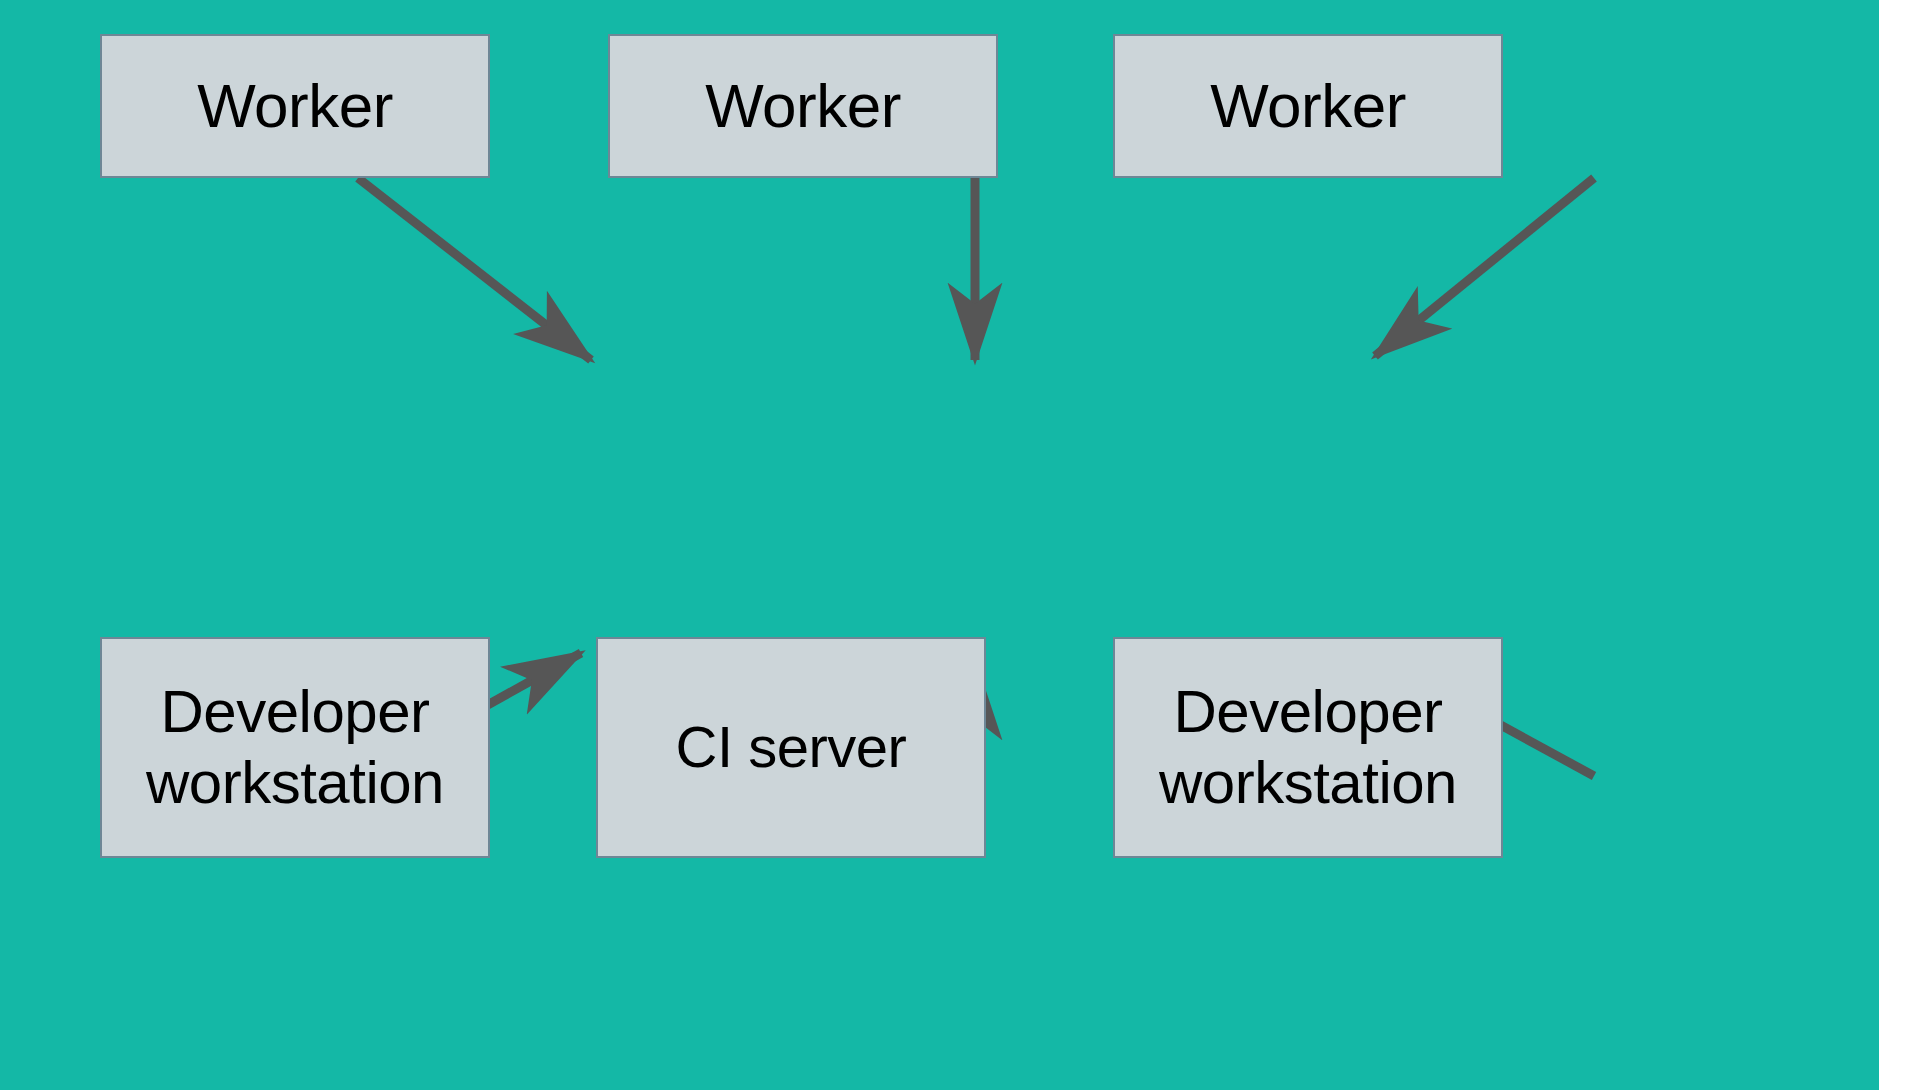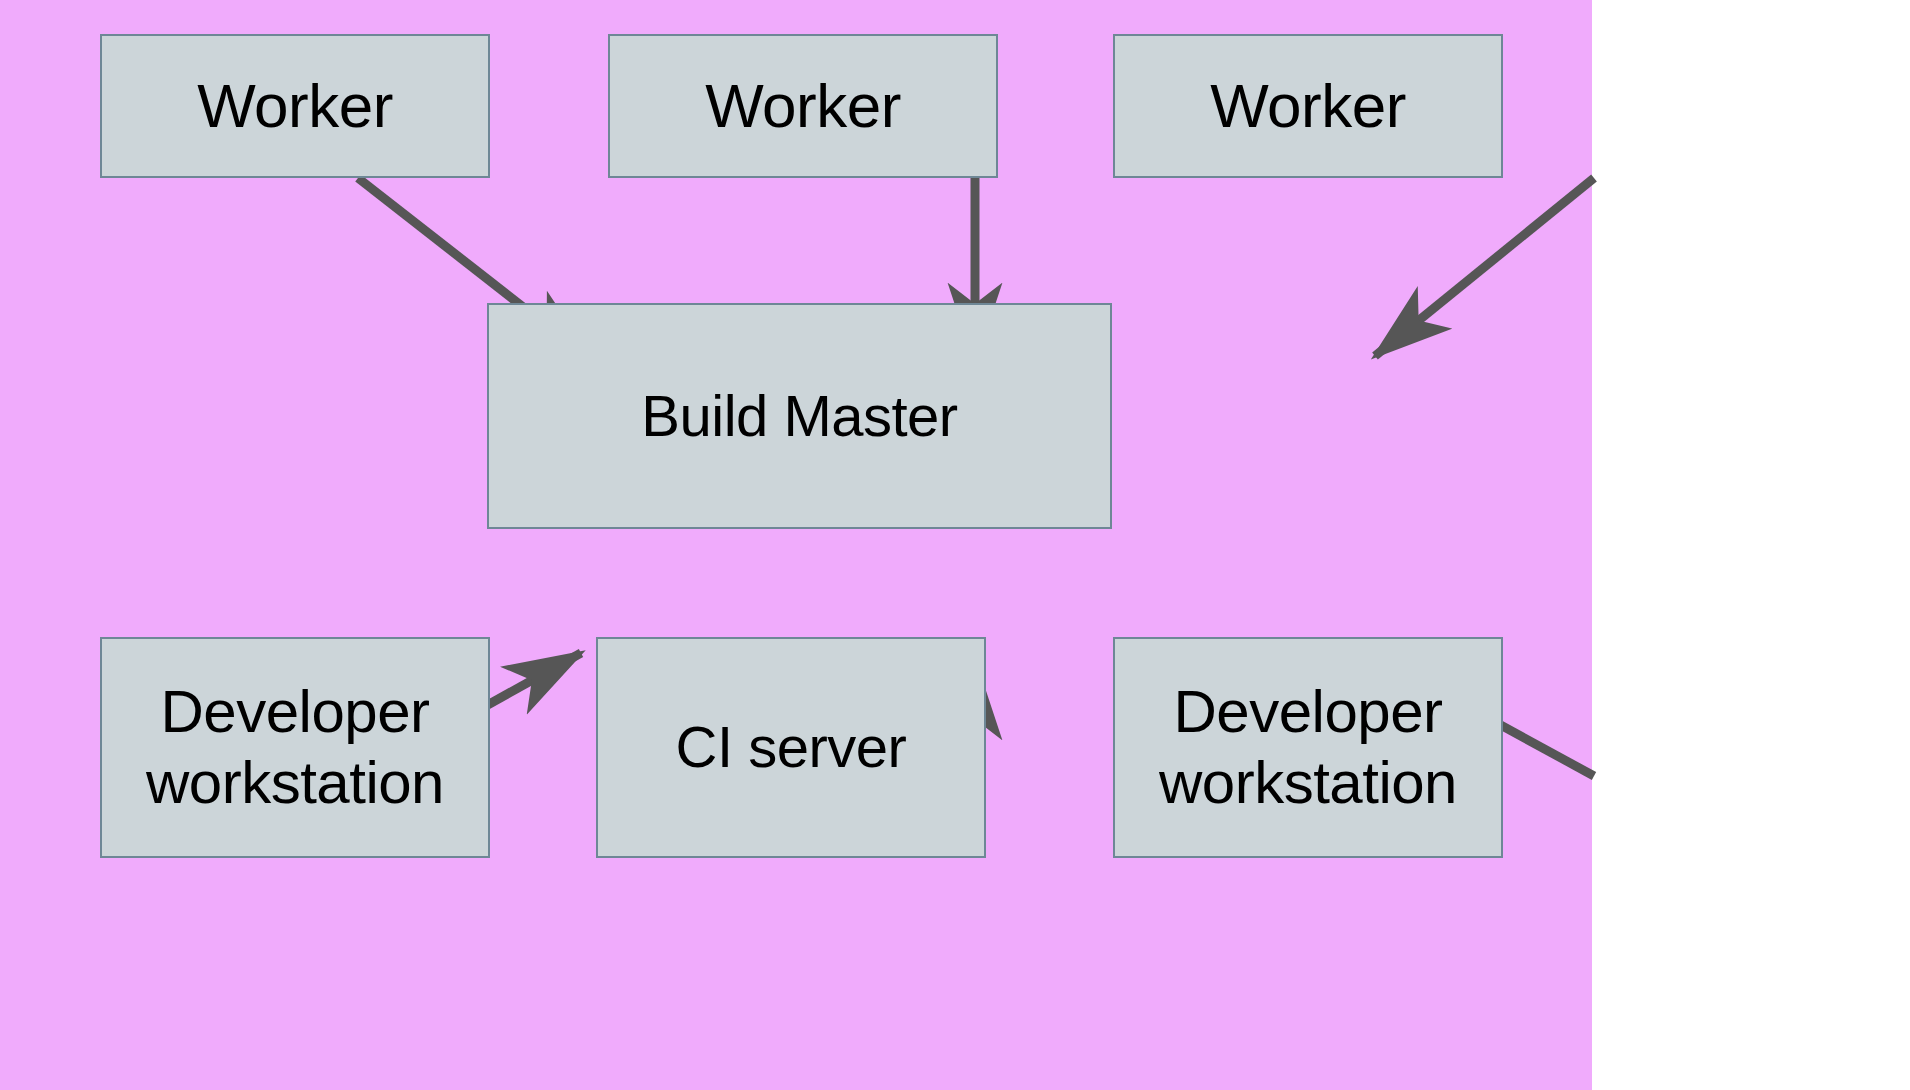--- a/index.html
+++ b/index.html
@@ -8,23 +8,23 @@
     background: #ffffff;
   }
   body {
     width: 1910px;
     height: 1090px;
     overflow: hidden;
     font-family: "Liberation Sans", sans-serif;
   }
   #canvas {
     position: relative;
-    width: 1592px;
+    width: 1879px;
     height: 1090px;
-    background: #f0abfc;
+    background: #14b8a6;
   }
   #edges {
     position: absolute;
     left: 0;
     top: 0;
     width: 1910px;
     height: 1090px;
     pointer-events: none;
   }
   .node {
@@ -98,23 +98,20 @@
   </div>
 
   <div class="node" id="node-worker-2">
     <span class="node-label">Worker</span>
   </div>
 
   <div class="node" id="node-worker-3">
     <span class="node-label">Worker</span>
   </div>
 
-  <div class="node" id="node-build-master">
-    <span class="node-label">Build Master</span>
-  </div>
 
   <div class="node" id="node-dev-left">
     <span class="node-label">Developer
 workstation</span>
   </div>
 
   <div class="node" id="node-ci-server">
     <span class="node-label">CI server</span>
   </div>
 

